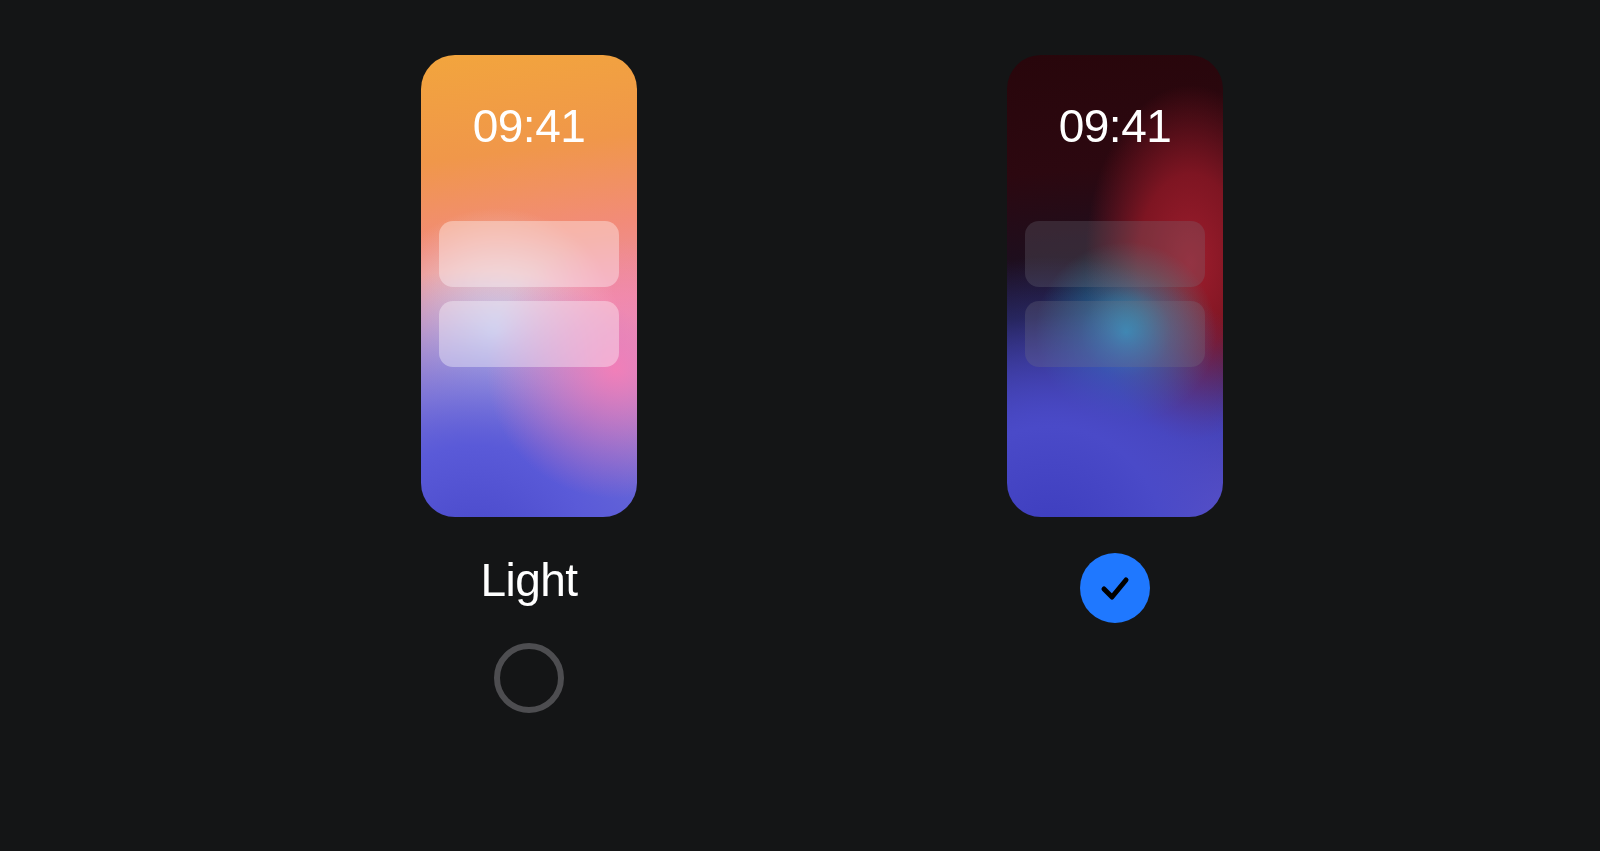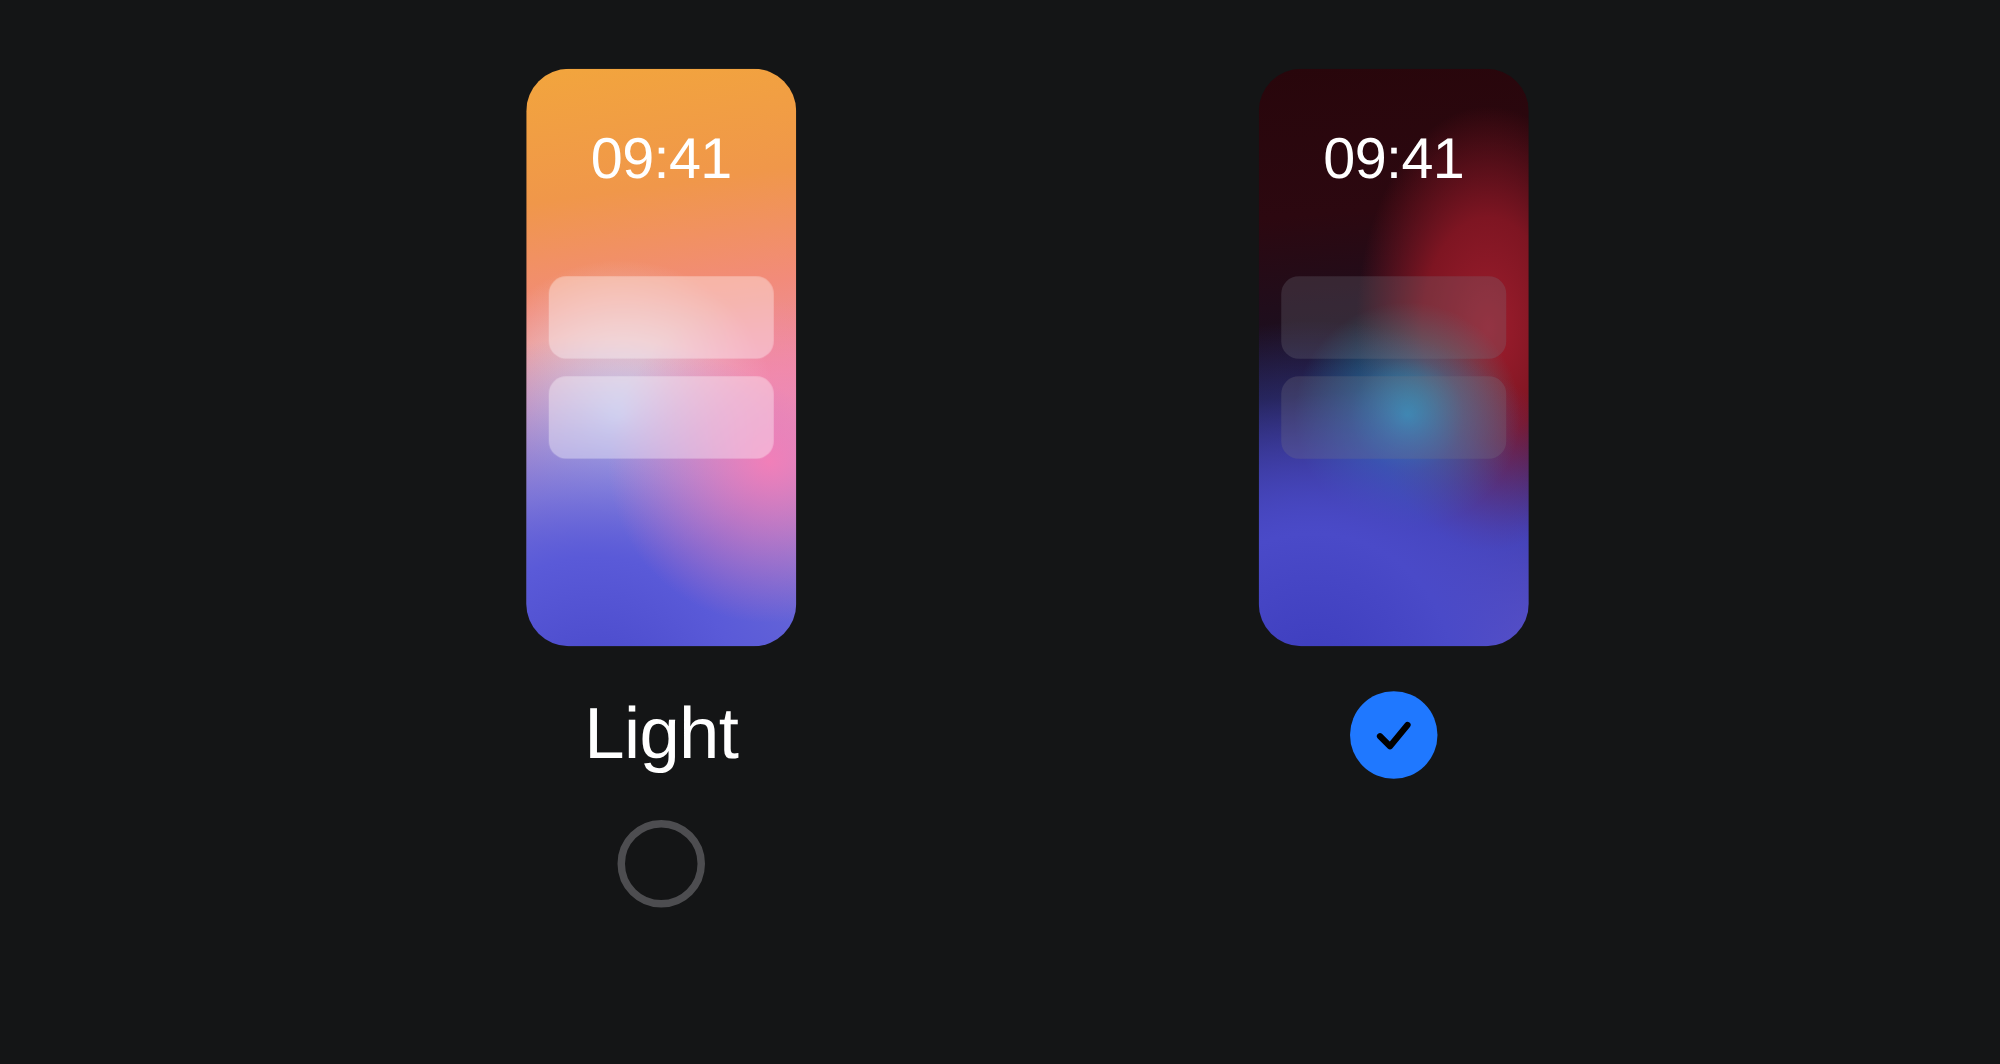--- a/index.html
+++ b/index.html
@@ -71,21 +71,21 @@
   }
   .notif-light {
     background: rgba(255,255,255,0.36);
     backdrop-filter: blur(2px);
   }
   .notif-dark {
     background: rgba(120,120,130,0.26);
   }
   .label {
     color: #ffffff;
-    font-size: 58px;
+    font-size: 46px;
     font-weight: 400;
     letter-spacing: -0.5px;
     margin-top: 36px;
   }
   .radio {
     margin-top: 36px;
     width: 70px;
     height: 70px;
     border-radius: 50%;
     display: flex;

